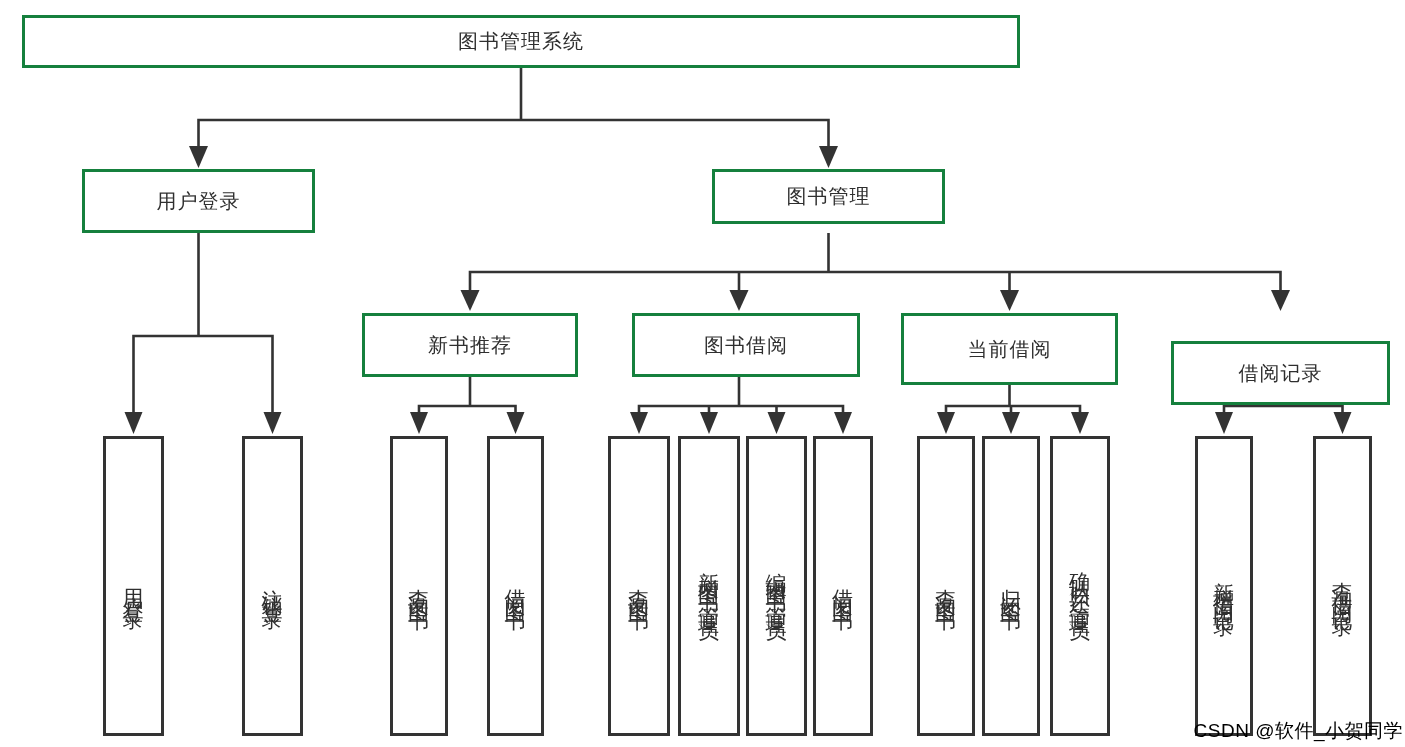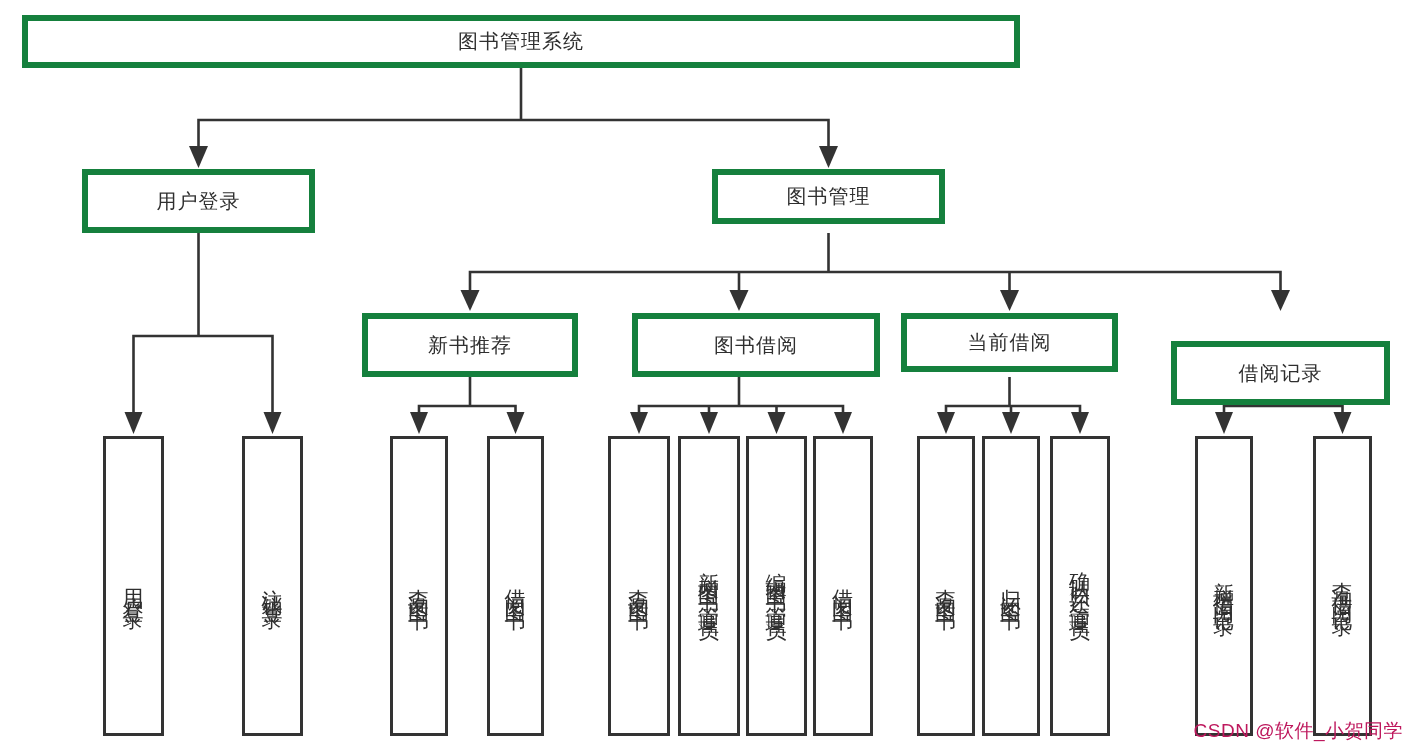--- a/index.html
+++ b/index.html
@@ -23,21 +23,21 @@
     position: absolute;
     left: 0;
     top: 0;
     width: 1405px;
     height: 747px;
     pointer-events: none;
   }
   .node {
     position: absolute;
     box-sizing: border-box;
-    border: 6px solid #15803d;
+    border: 3px solid #15803d;
     background: #ffffff;
     display: flex;
     align-items: center;
     justify-content: center;
     font-size: 20px;
     letter-spacing: 1px;
     color: #2f2f2f;
     white-space: nowrap;
   }
   .leaf {
@@ -56,22 +56,22 @@
     font-size: 21px;
     letter-spacing: 7px;
     color: #2f2f2f;
     line-height: 1;
   }
   
   .n-root  { left: 22px;   top: 15px;  width: 998px; height: 53px; }
   .n-login { left: 82px;   top: 169px; width: 233px; height: 64px; }
   .n-mgmt  { left: 712px;  top: 169px; width: 233px; height: 55px; }
   .n-rec   { left: 362px;  top: 313px; width: 216px; height: 64px; }
-  .n-bor   { left: 632px;  top: 313px; width: 248px; height: 64px; }
-  .n-cur   { left: 901px;  top: 313px; width: 217px; height: 59px; }
+  .n-bor   { left: 632px;  top: 313px; width: 228px; height: 64px; }
+  .n-cur   { left: 901px;  top: 313px; width: 217px; height: 72px; }
   .n-hist  { left: 1171px; top: 313px; width: 219px; height: 64px; margin-top: 28px; }
   
   .leaf { top: 436px; height: 300px; }
   .l-1  { left: 103px;  width: 61px; }
   .l-2  { left: 242px;  width: 61px; }
   .l-3  { left: 390px;  width: 58px; }
   .l-4  { left: 487px;  width: 57px; }
   .l-5  { left: 608px;  width: 62px; }
   .l-6  { left: 678px;  width: 62px; }
   .l-7  { left: 746px;  width: 61px; }
@@ -79,21 +79,21 @@
   .l-9  { left: 917px;  width: 58px; }
   .l-10 { left: 982px;  width: 58px; }
   .l-11 { left: 1050px; width: 60px; }
   .l-12 { left: 1195px; width: 58px; }
   .l-13 { left: 1313px; width: 59px; }
   .watermark {
     position: absolute;
     right: 2px;
     bottom: 3px;
     font-size: 19px;
-    color: #be185d;
+    color: #000000;
     letter-spacing: 0.5px;
     z-index: 5;
     white-space: nowrap;
   }
 </style>
 </head>
 <body>
 
 <div class="stage">
 

